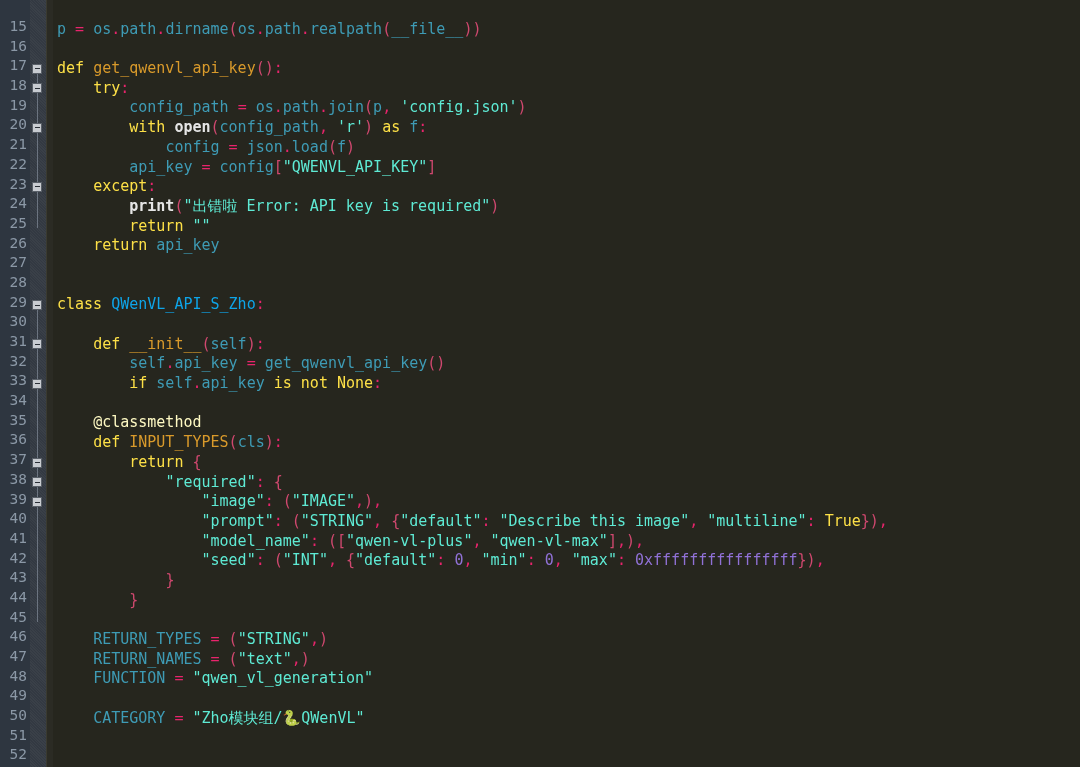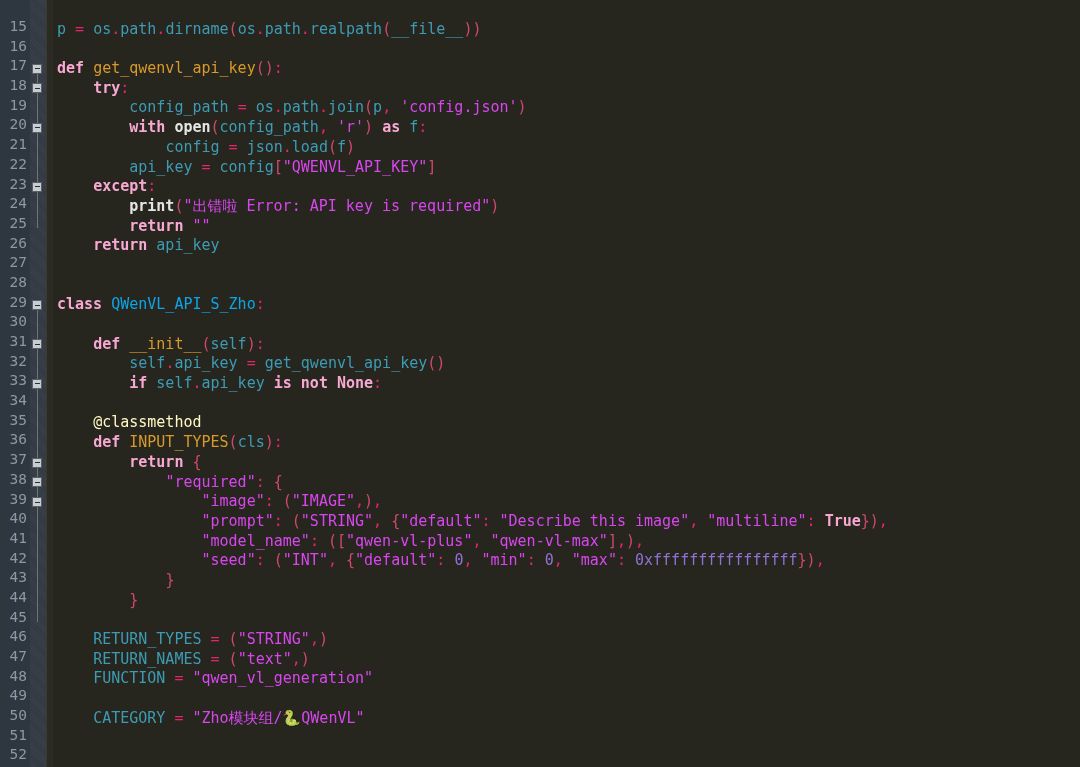--- a/index.html
+++ b/index.html
@@ -111,26 +111,26 @@
   .line {
     height: 19.7px;
     line-height: 19.7px;
     font-size: 15px;
     white-space: pre;
     color: #d7d7cd;
     letter-spacing: 0px;
   }
 
   
-  .kw     { color: #f9a8d4; font-weight: bold; text-align: center; }   
+  .kw     { color: #fde047; font-weight: normal; text-align: center; }   
   .bi     { color: #e5e5e5; font-weight: bold; }   
   .fn     { color: #d99a2b; }                      
   .cls    { color: #0ea5e9; }                      
   .id     { color: #3e9bb5; }                      
-  .str    { color: #d946ef; }                      
+  .str    { color: #5eead4; }                      
   .num    { color: #9071d6; }                      
   .op     { color: #e8246c; }                      
   .pn     { color: #d0486f; }                      
   .dec    { color: #fef9c3; }                      
 </style>
 </head>
 <body>
 
 <div id="editor">
 

